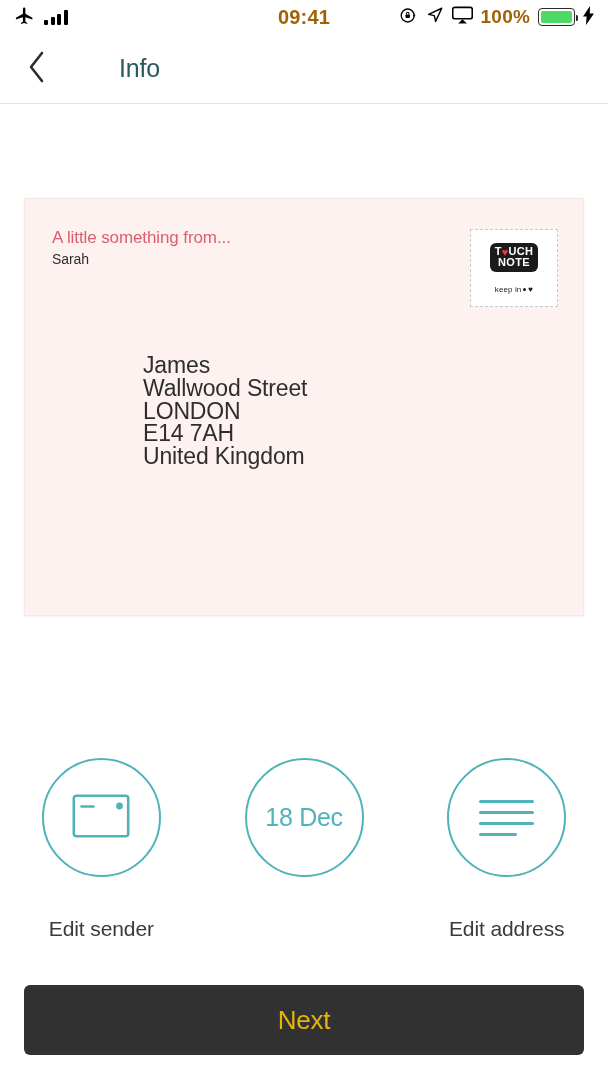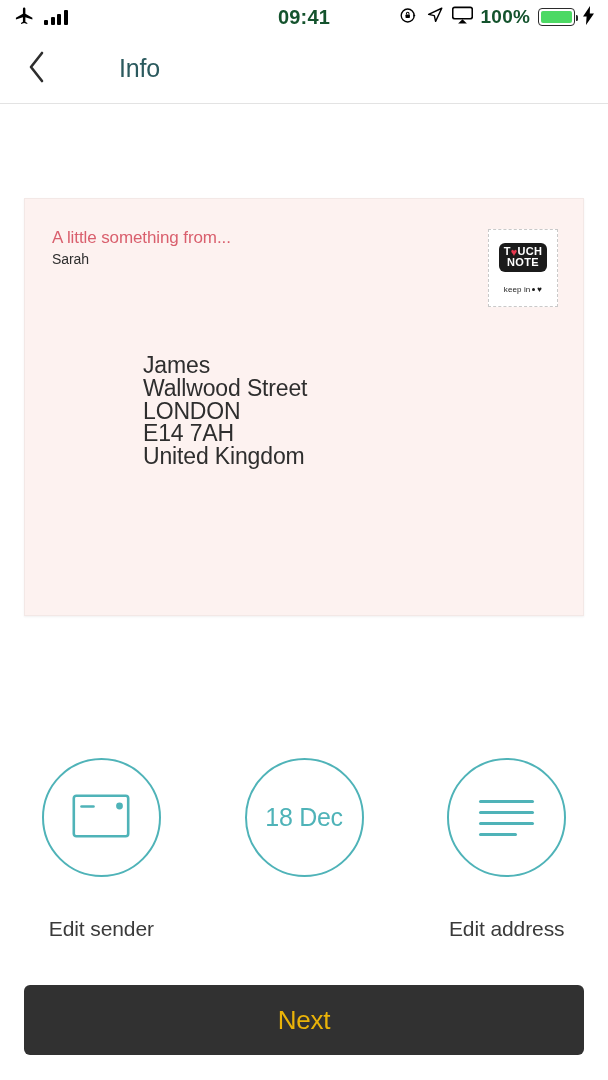--- a/index.html
+++ b/index.html
@@ -19,21 +19,21 @@
   }
 
   
   .statusbar {
     position: absolute;
     top: 0; left: 0;
     width: 608px; height: 34px;
     display: flex;
     align-items: center;
     padding: 0 14px;
-    color: #14532d;
+    color: #a16207;
   }
   .sb-left { display: flex; align-items: center; gap: 9px; flex: 1 1 0; }
   .sb-center { flex: 0 0 auto; display: flex; justify-content: center; }
   .sb-right { display: flex; align-items: center; gap: 8px; flex: 1 1 0; justify-content: flex-end; }
   .sb-time { font-size: 20px; font-weight: bold; letter-spacing: .2px; }
   .sb-pct { font-size: 19px; font-weight: bold; letter-spacing: .2px; }
   .bars { display: flex; align-items: flex-end; gap: 2.5px; height: 15px; }
   .bars i { display: block; width: 4px; background: #000; border-radius: 1px; }
   .bars i:nth-child(1) { height: 5px; }
   .bars i:nth-child(2) { height: 8px; }
@@ -113,21 +113,21 @@
   }
   .sender-name {
     font-size: 14px;
     color: #2e2e2e;
     line-height: 22px;
     letter-spacing: -0.1px;
   }
   .stamp {
     position: absolute;
     right: 25px; top: 30px;
-    width: 70px; height: 78px;
+    width: 88px; height: 78px;
     background: #ffffff;
     border: 1.5px dashed #c9c9c9;
     display: flex;
     flex-direction: column;
     align-items: center;
     justify-content: center;
     gap: 13px;
   }
   .stamp-logo {
     background: #1b1b1b;

